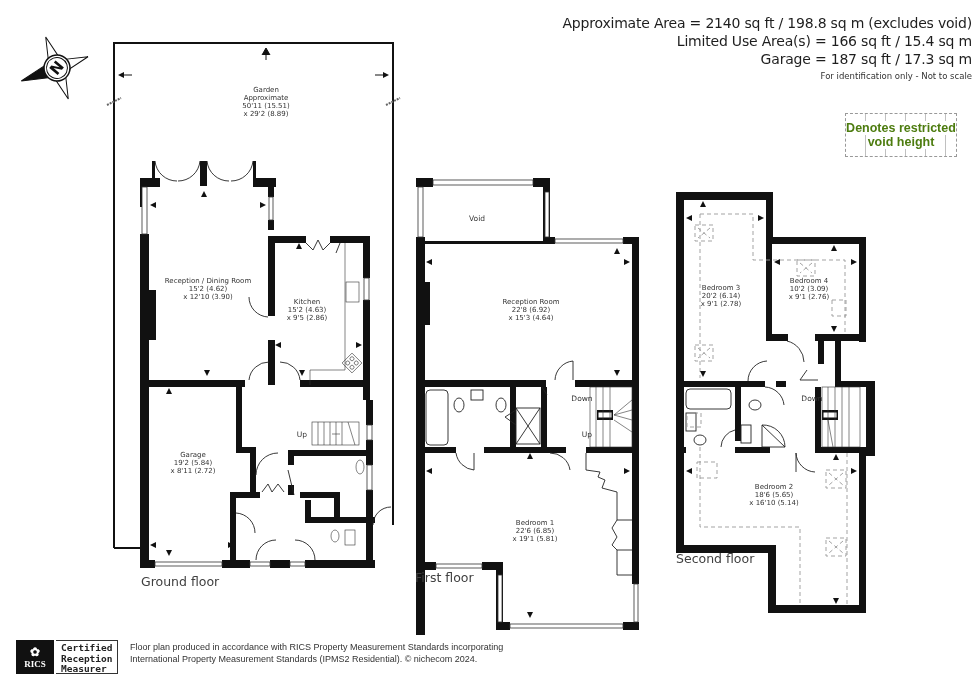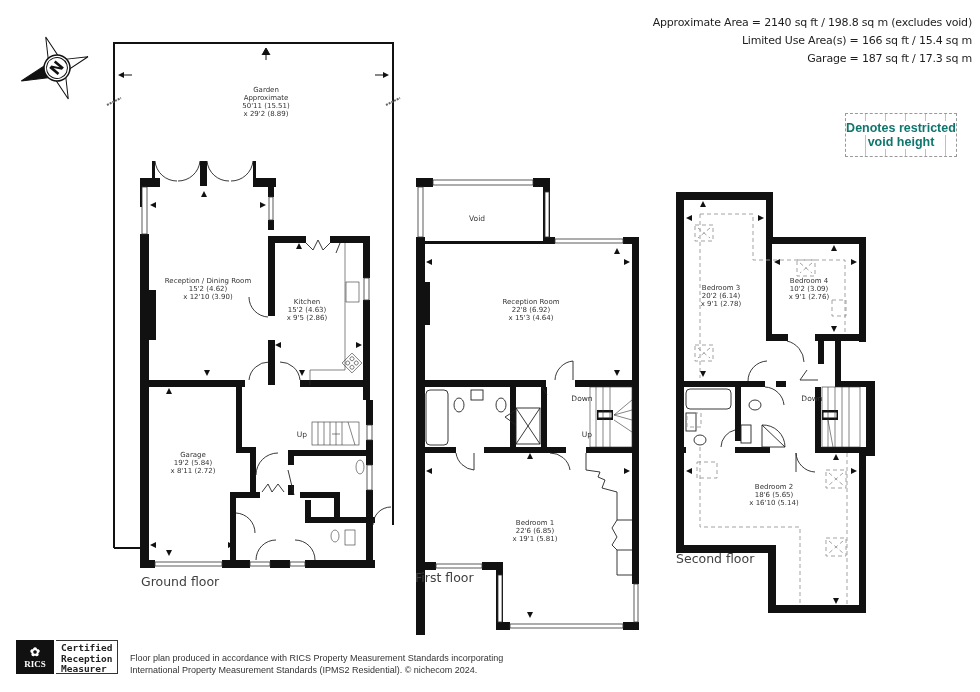--- a/index.html
+++ b/index.html
@@ -1,40 +1,41 @@
 <!DOCTYPE html>
 <html><head>
 <meta charset="utf-8">
 <style>
   html, body { margin:0; padding:0; background:#ffffff; }
   body { width:980px; height:692px; position:relative; overflow:hidden; font-family:"Liberation Sans", sans-serif; color:#222; }
   .abs { position:absolute; }
   .areas { right:8px; top:14px; text-align:right; font-family:"DejaVu Sans", sans-serif; }
-  .areas .line { font-size:11px; line-height:18px; color:#1e1e1e; letter-spacing:-0.2px; }
+  .areas .line { font-size:14px; line-height:18px; color:#1e1e1e; letter-spacing:-0.2px; }
   .areas .note { font-size:8.5px; line-height:16px; color:#333; }
   .legend { left:845px; top:113px; width:112px; height:44px; border:1px dashed #999; box-sizing:border-box;
-            font-family:"Liberation Sans", sans-serif; font-weight:bold; font-size:12.5px; line-height:14px; text-align:center; color:#0f766e; padding-top:7px;
+            font-family:"Liberation Sans", sans-serif; font-weight:bold; font-size:12.5px; line-height:14px; text-align:center; color:#4d7c0f; padding-top:7px;
             background-image: repeating-linear-gradient(90deg, transparent 0 19px, rgba(150,150,150,0.6) 19px 20px); }
   .legend span { background:#fff; }
   svg { position:absolute; left:0; top:0; }
   .room-label { font-family:"DejaVu Sans", sans-serif; font-size:7px; fill:#333; text-anchor:middle; }
   .floor-label { position:absolute; font-family:"DejaVu Sans", sans-serif; font-size:12.5px; color:#404040; }
   .footer { left:16px; top:640px; display:flex; align-items:flex-start; }
   .rics { width:38px; height:34px; background:#111; color:#fff; font-family:"Liberation Serif", serif; font-size:9px; font-weight:bold; text-align:center; line-height:10px; padding-top:5px; box-sizing:border-box; }
   .rics .glyph { font-size:12px; display:block; line-height:14px; }
   .cpm { width:62px; height:34px; border:1px solid #333; border-left:none; box-sizing:border-box; margin-left:2px; font-family:"DejaVu Sans Mono", monospace; font-weight:bold; font-size:9.5px; line-height:10.5px; padding:2px 0 6px 5px; color:#222; }
-  .footer-text { margin-left:12px; font-family:"Liberation Sans", sans-serif; font-size:9px; line-height:12px; color:#333; margin-top:12px; }
+  .footer-text { margin-left:12px; font-family:"Liberation Sans", sans-serif; font-size:9px; line-height:12px; color:#333; margin-top:1px; }
 </style>
 </head>
 <body>
 
 <div class="abs areas">
   <div class="line">Approximate Area = 2140 sq ft / 198.8 sq m (excludes void)</div>
   <div class="line">Limited Use Area(s) = 166 sq ft / 15.4 sq m</div>
   <div class="line">Garage = 187 sq ft / 17.3 sq m</div>
+  <div class="note">For identification only - Not to scale</div>
 </div>
 
 <div class="abs legend">
   <span>Denotes restricted</span><br>
   <span>void height</span>
 </div>
 
 <svg width="980" height="692" viewBox="0 0 980 692">
 
   <g transform="translate(57,68) rotate(-20)">

